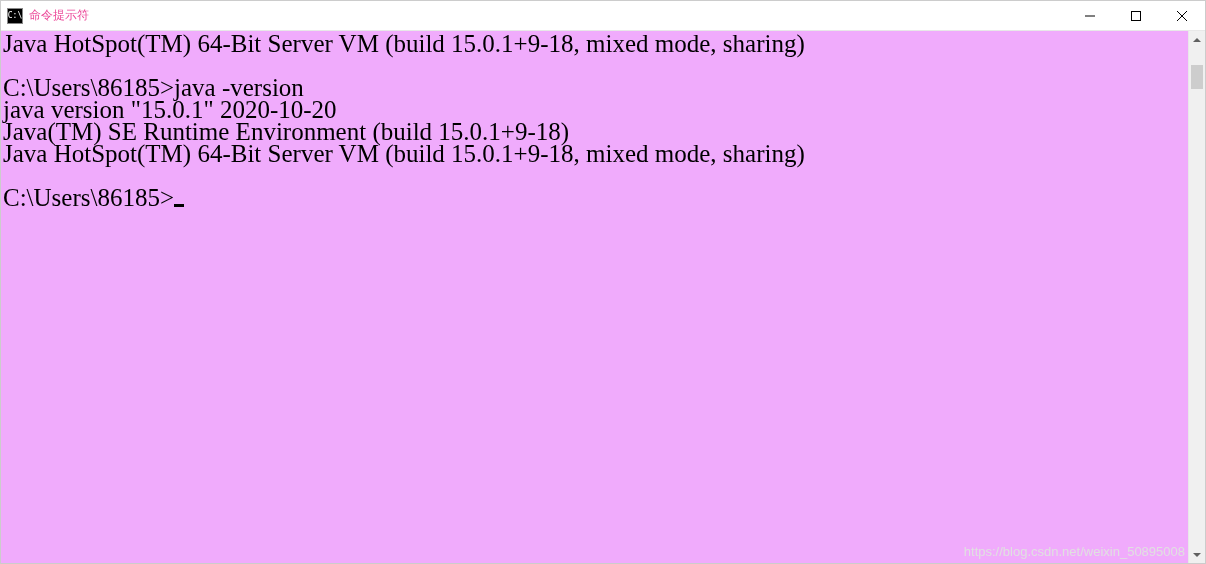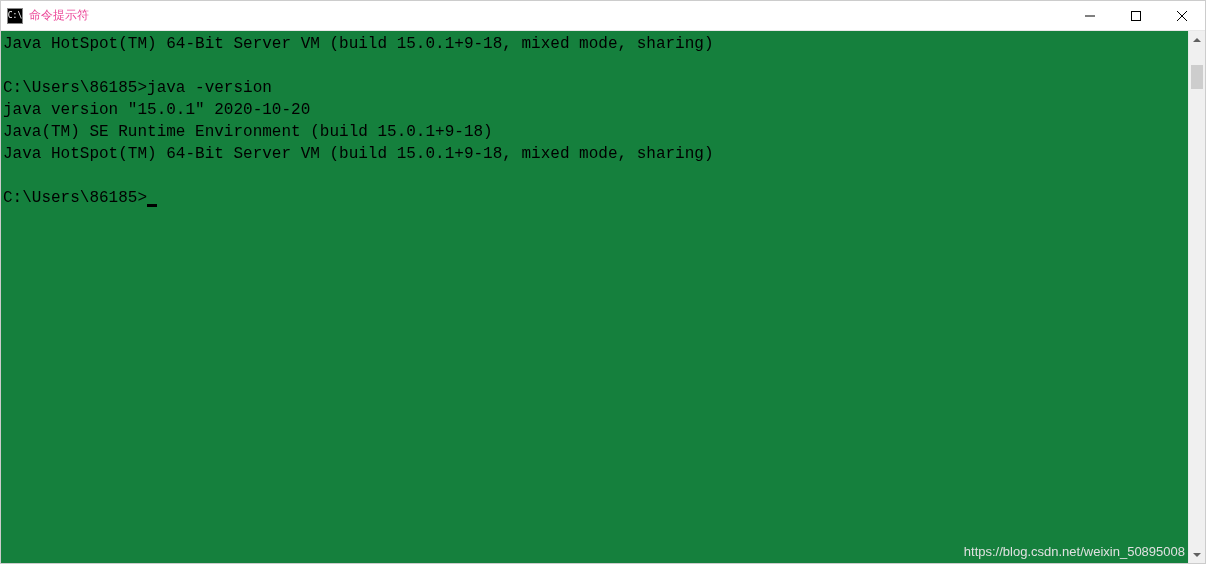--- a/index.html
+++ b/index.html
@@ -64,23 +64,23 @@
       width: 10px;
       height: 10px;
     }
     .content-area {
       display: flex;
       height: calc(100% - 30px);
       position: relative;
     }
     .terminal {
       flex: 1;
-      background: #15803d;
-      font-family: Liberation Mono, monospace;
-      font-size: 16px;
+      background: #f0abfc;
+      font-family: Liberation Serif, serif;
+      font-size: 25px;
       line-height: 22px;
       color: #000000;
       padding: 2px 0 0 2px;
       white-space: pre;
       overflow: hidden;
     }
     .scrollbar {
       width: 17px;
       background: #f0f0f0;
       position: relative;

